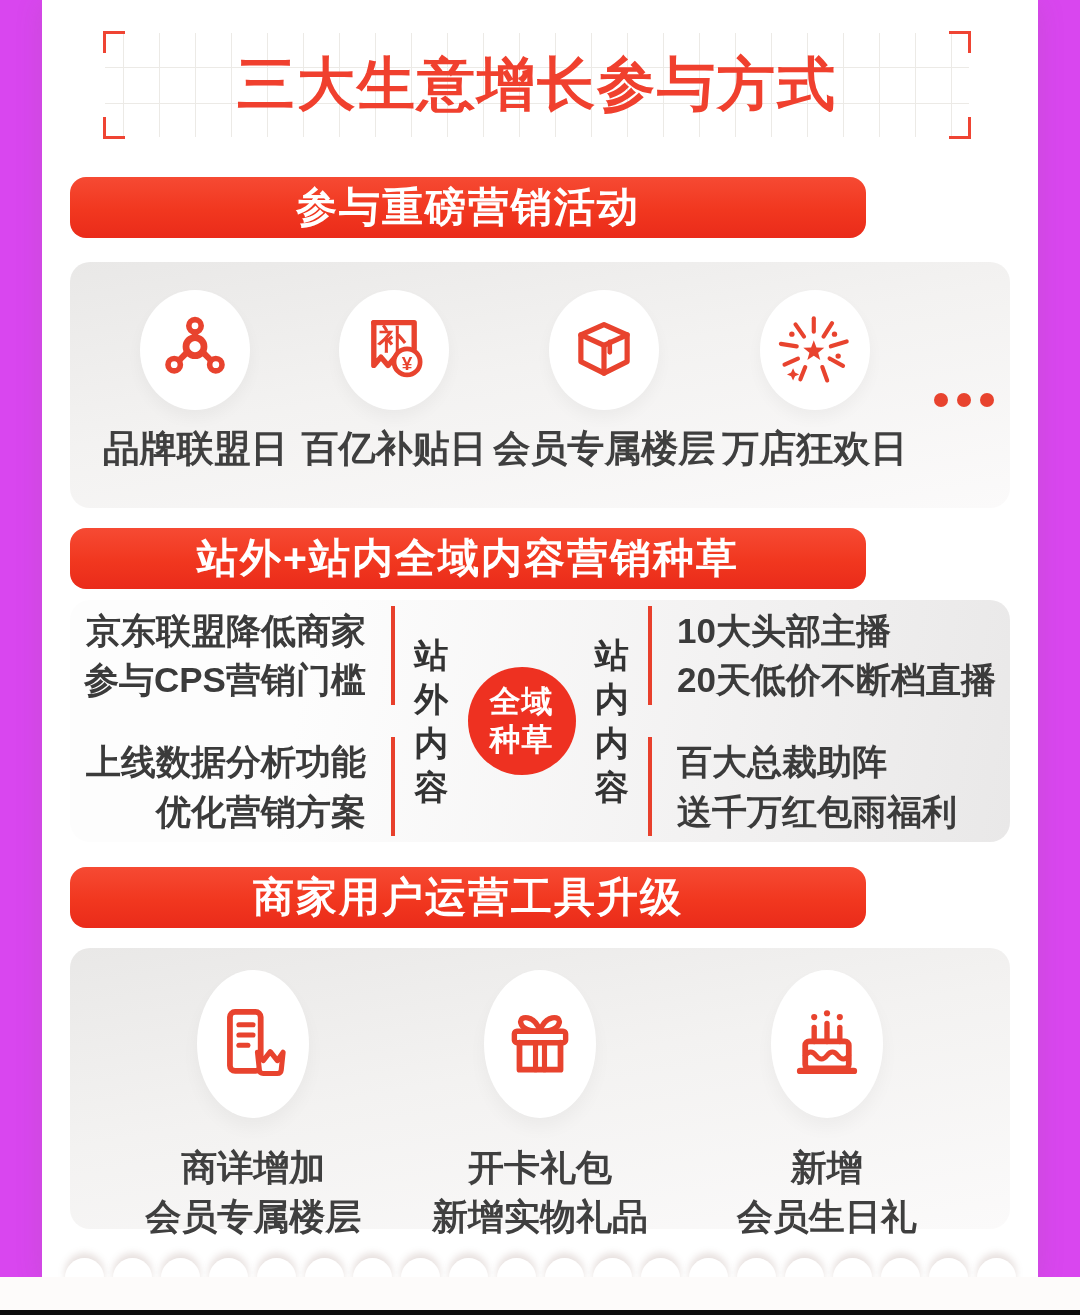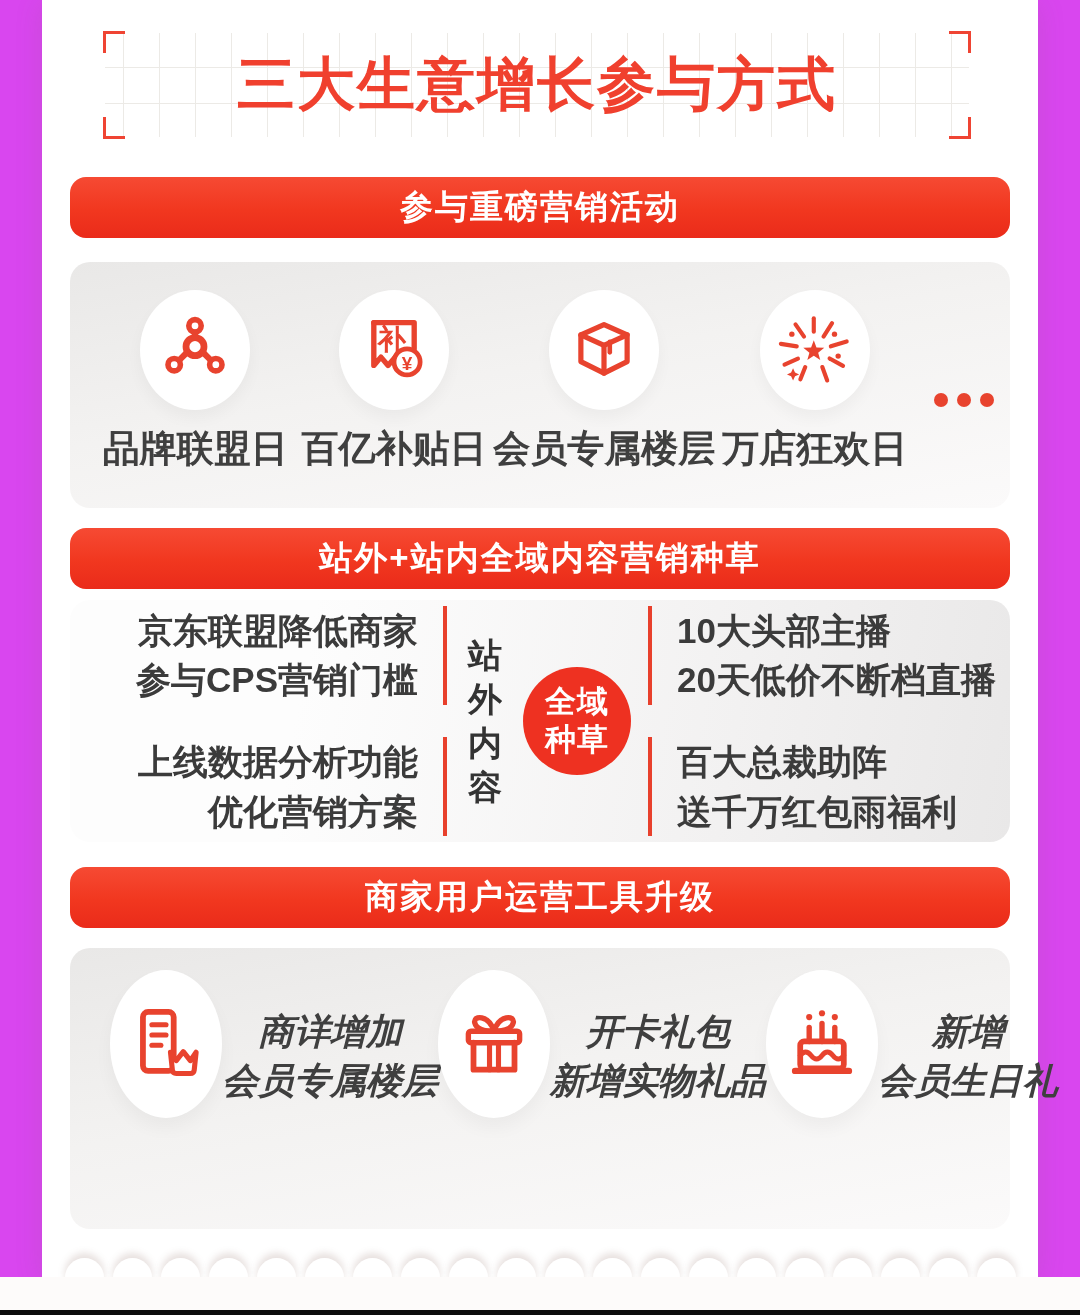--- a/index.html
+++ b/index.html
@@ -14,24 +14,24 @@
                      linear-gradient(90deg,#eceae6 1.5px,transparent 1.5px);
     background-size:36px 36px;background-position:center;
     display:flex;align-items:center;justify-content:center;}
   .corner{position:absolute;width:22px;height:22px;}
   .corner.tl{left:-2px;top:-2px;border-top:3px solid #ef4433;border-left:3px solid #ef4433;}
   .corner.tr{right:-2px;top:-2px;border-top:3px solid #ef4433;border-right:3px solid #ef4433;}
   .corner.bl{left:-2px;bottom:-2px;border-bottom:3px solid #ef4433;border-left:3px solid #ef4433;}
   .corner.br{right:-2px;bottom:-2px;border-bottom:3px solid #ef4433;border-right:3px solid #ef4433;}
   .page-title{font-size:58px;font-weight:800;color:#f0402e;letter-spacing:2px;white-space:nowrap;}
   
-  .banner{position:absolute;left:28px;width:940px;height:61px;border-radius:16px;
+  .banner{position:absolute;left:28px;width:796px;height:61px;border-radius:16px;
     background:linear-gradient(180deg,#f64a33 0%,#f1371f 55%,#ea2b1a 100%);
     display:flex;align-items:center;justify-content:center;
-    color:#ffffff;font-size:33px;font-weight:700;letter-spacing:2px;}
+    color:#ffffff;font-size:41px;font-weight:700;letter-spacing:2px;}
   .banner.b1{top:177px;} .banner.b2{top:528px;} .banner.b3{top:867px;}
   
   .gcard{position:absolute;left:28px;width:940px;border-radius:20px;}
   .gcard.c1{top:262px;height:246px;background:linear-gradient(170deg,#e9e8e7 0%,#f3f2f1 45%,#fbfafa 100%);}
   .gcard.c2{top:600px;height:242px;background:linear-gradient(100deg,#fdfdfd 25%,#f2f1f1 70%,#e9e8e8 100%);}
   .gcard.c3{top:948px;height:281px;background:linear-gradient(170deg,#e9e8e7 0%,#f3f2f1 45%,#fbfafa 100%);}
   
   .iconrow{display:flex;padding:28px 96px 0 26px;}
   .icol{flex:1;display:flex;flex-direction:column;align-items:center;}
   .circle{width:110px;height:120px;border-radius:50%;background:#fff;
@@ -48,21 +48,21 @@
   .mblock{font-size:35px;font-weight:600;color:#3b3b3b;line-height:1.42;white-space:nowrap;}
   .mblock.bl{text-align:right;border-right:4px solid #e8402c;padding-right:25px;}
   .mblock.br{text-align:left;border-left:4px solid #e8402c;padding-left:25px;}
   .vlabel{width:42px;font-size:34px;font-weight:700;color:#333;line-height:1.3;
           word-break:break-all;text-align:center;}
   .badge{width:108px;height:108px;border-radius:50%;background:#ee3121;
          display:flex;flex-direction:column;align-items:center;justify-content:center;
          color:#fff;font-size:31px;font-weight:700;line-height:1.22;letter-spacing:1px;flex:none;}
   
   .toolrow{display:flex;padding:22px 40px 0 40px;}
-  .tcol{flex:1;display:flex;flex-direction:row;align-items:center;font-style:italic;}
+  .tcol{flex:1;display:flex;flex-direction:column;align-items:center;}
   .ellipse{width:112px;height:148px;border-radius:50%;background:#fff;
            display:flex;align-items:center;justify-content:center;
            box-shadow:0 10px 18px rgba(0,0,0,0.04);}
   .tlabel{margin-top:26px;font-size:36px;font-weight:600;color:#3f3f3f;
           text-align:center;line-height:1.35;white-space:nowrap;}
   
   .scallops{position:absolute;left:0;right:0;top:1258px;display:flex;justify-content:center;gap:9px;}
   .scallops i{display:block;width:39px;height:39px;border-radius:50%;background:#fff;
               box-shadow:0 -5px 7px rgba(150,120,110,0.22);}
   .scallop-mask{position:absolute;left:0;right:0;top:1277px;height:38px;background:#fdfbfa;}
@@ -170,20 +170,21 @@
           <div class="mblock bl">
             <div>上线数据分析功能</div>
             <div>优化营销方案</div>
           </div>
         </div>
         <div class="vlabel">站外内容</div>
         <div class="badge">
           <span>全域</span>
           <span>种草</span>
         </div>
+        <div class="vlabel">站内内容</div>
         <div class="midcol right">
           <div class="mblock br">
             <div>10大头部主播</div>
             <div>20天低价不断档直播</div>
           </div>
           <div class="mblock br">
             <div>百大总裁助阵</div>
             <div>送千万红包雨福利</div>
           </div>
         </div>

